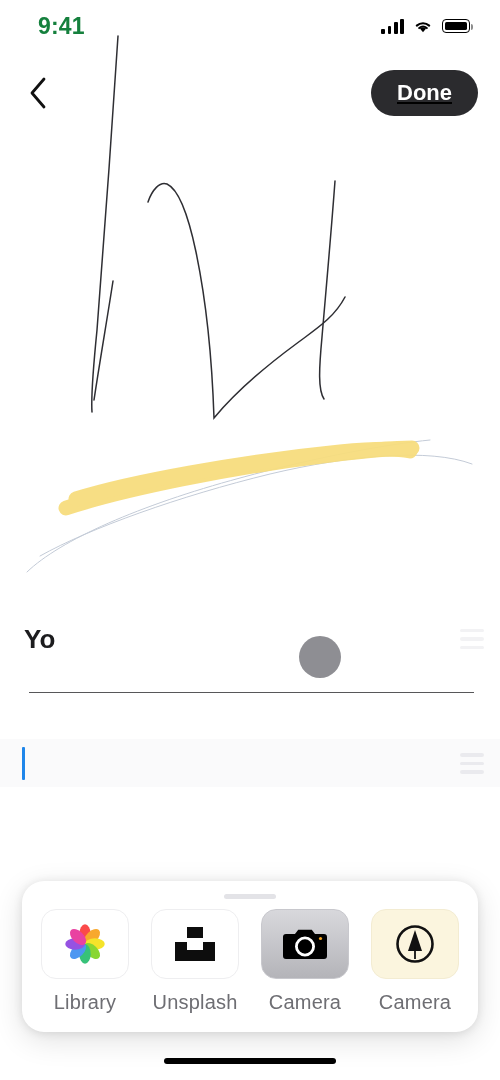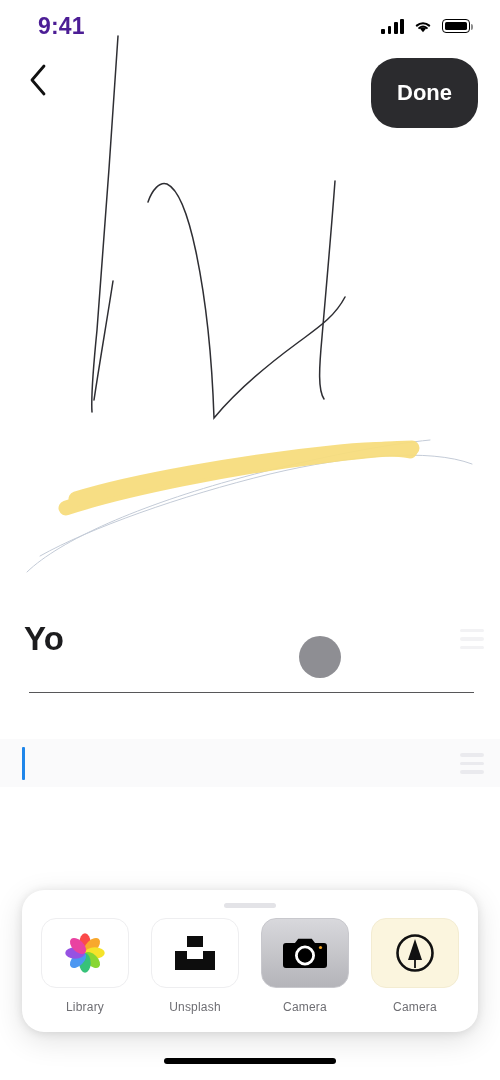--- a/index.html
+++ b/index.html
@@ -10,42 +10,42 @@
     overflow:hidden;
   }
   .phone { position:relative; width:500px; height:1080px; background:#fff; }
 
   
   .statusbar {
     position:absolute; top:0; left:0; right:0; height:52px;
     display:flex; align-items:center; justify-content:space-between;
     padding:0 30px 0 38px;
   }
-  .sb-time { font-size:23px; font-weight:700; color:#4c1d95; letter-spacing:.2px; }
+  .sb-time { font-size:23px; font-weight:700; color:#15803d; letter-spacing:.2px; }
   .sb-right { display:flex; align-items:center; gap:9px; }
   .bars { display:flex; align-items:flex-end; gap:2.5px; height:15px; }
   .bars i { display:block; width:3.8px; background:#000; border-radius:1px; }
   .bars i:nth-child(1){height:5px;} .bars i:nth-child(2){height:8px;}
   .bars i:nth-child(3){height:11.5px;} .bars i:nth-child(4){height:15px;}
   .wifi { width:20px; height:15px; position:relative; }
   .batt {
     width:28px; height:14px; border:1.7px solid #000; border-radius:4px;
     position:relative; padding:1.6px;
   }
   .batt::after {
     content:""; position:absolute; right:-4px; top:4px;
     width:2.4px; height:6px; background:#000; border-radius:0 2px 2px 0; opacity:.45;
   }
   .batt-fill { height:100%; background:#000; border-radius:1.6px; }
 
   
   .navbar {
     position:absolute; top:58px; left:0; right:0; height:70px;
-    display:flex; justify-content:space-between;
-    padding:0 22px 0 28px; z-index:6;
+    display:flex; align-items:center; justify-content:space-between;
+    padding:0 22px 0 28px; z-index:6;text-decoration:underline;
   }
   .back-btn {
     width:40px; height:44px; display:flex; align-items:center; justify-content:flex-start;
     background:none; border:none; cursor:pointer;
   }
   .done-btn {
     background:#2b2b2e; color:#fff; border:none; cursor:pointer;
     font-size:22px; font-weight:600; font-family:"Liberation Sans", sans-serif;
     padding:12px 26px; border-radius:26px; line-height:1;
   }
@@ -56,21 +56,21 @@
     z-index:1; pointer-events:none;
   }
 
   
   .note-body { position:absolute; top:600px; left:0; right:0; z-index:4; }
 
   .note-row {
     position:relative; display:flex; align-items:center;
     height:78px; padding:0 16px 0 24px;
   }
-  .note-title { font-size:33px; font-weight:700; color:#1c1c1e; letter-spacing:.1px; }
+  .note-title { font-size:26px; font-weight:700; color:#1c1c1e; letter-spacing:.1px; }
   .avatar-dot {
     position:absolute; left:299px; top:636px;
     width:42px; height:42px; border-radius:50%; background:#8e8e93; z-index:5;
   }
   .drag-handle { display:flex; flex-direction:column; gap:5px; margin-left:auto; }
   .drag-handle span { display:block; width:24px; height:3.5px; border-radius:2px; background:#f2f2f4; }
   .drag-handle.dark span { background:#eaeaee; }
 
   .divider {
     margin:14px 26px 0 29px; height:1.4px; background:#3a3a3c; opacity:.85;
@@ -93,21 +93,21 @@
     overflow:hidden; z-index:8;
   }
   .grab { width:52px; height:5px; border-radius:3px; background:#e3e3e7; margin:3px auto 10px; }
   .tiles { display:flex; align-items:flex-start; gap:22px; padding-left:19px; }
   .tile { width:88px; flex:0 0 auto; display:flex; flex-direction:column; align-items:center; cursor:pointer; }
   .tile-icon {
     width:88px; height:70px; border-radius:15px;
     display:flex; align-items:center; justify-content:center;
     border:1px solid #eeeef0; background:#fff;
   }
-  .tile-label { margin-top:12px; font-size:12px; color:#6e6e73; letter-spacing:.2px; }
+  .tile-label { margin-top:12px; font-size:20px; color:#6e6e73; letter-spacing:.2px; }
   .tile-icon.camera { background:linear-gradient(180deg,#d8d8dc 0%,#b4b4b9 100%); border-color:#c8c8cd; }
   .tile-icon.sketch { background:#fbf5de; border-color:#f3ecd2; }
 
   .home-ind {
     position:absolute; bottom:16px; left:50%; transform:translateX(-50%);
     width:172px; height:6px; border-radius:4px; background:#000;
   }
 </style>
 </head>
 <body>

